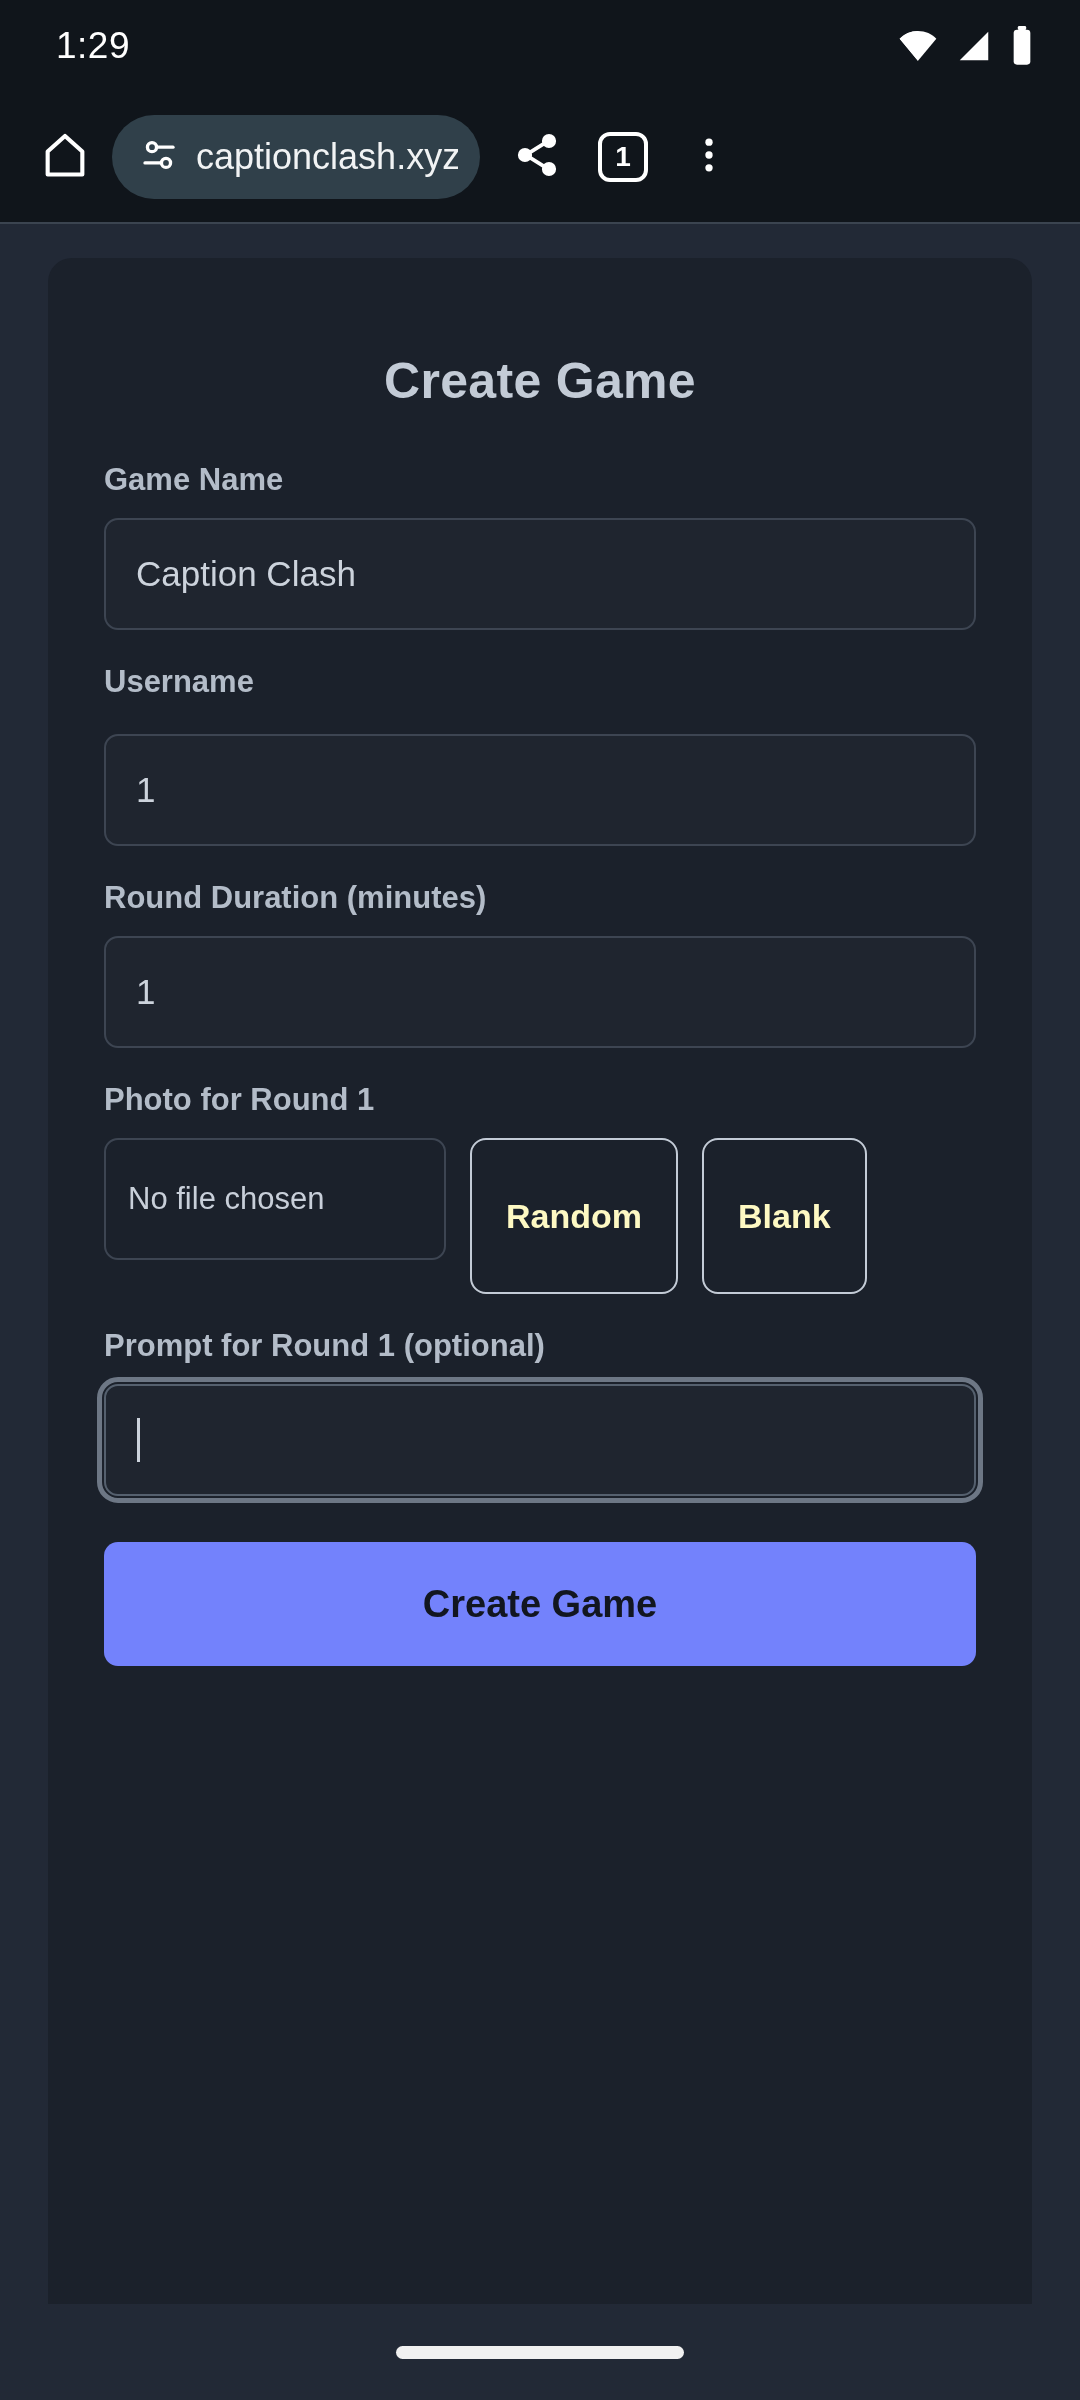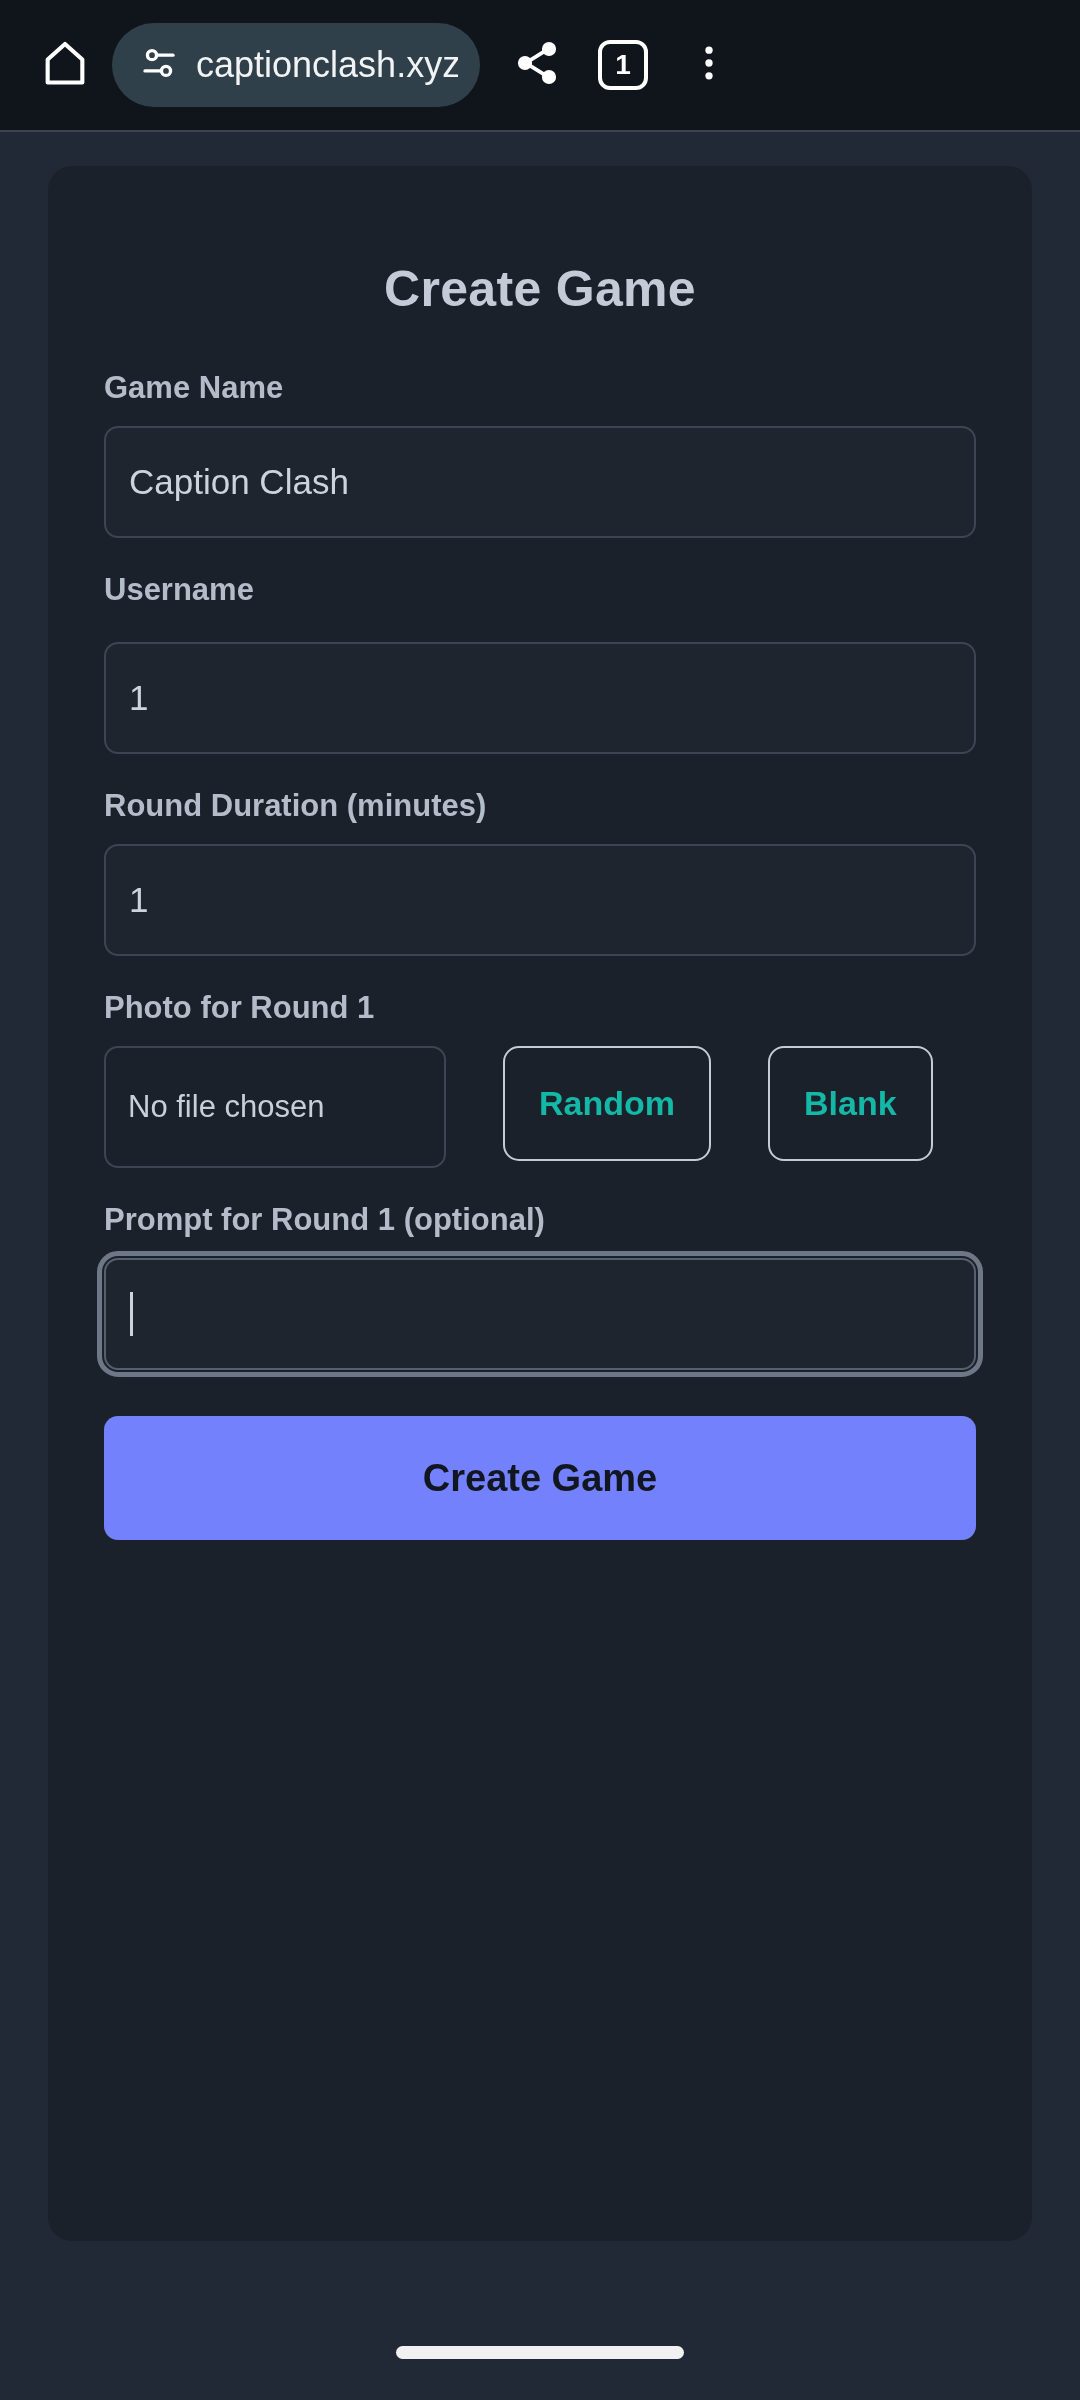--- a/index.html
+++ b/index.html
@@ -125,21 +125,21 @@
   }
   .text-input {
     width: 100%;
     height: 112px;
     background: #1f252f;
     border: 2px solid #3d4552;
     border-radius: 14px;
     color: #ccd3dc;
     font-size: 35px;
     font-family: "Liberation Sans", sans-serif;
-    padding: 0 23px;
+    padding: 0 30px;
     display: flex;
     align-items: center;
   }
   .text-input.focused {
     border: 2px solid #55606e;
     outline: 5px solid #6d7785;
     outline-offset: 2px;
   }
   .caret {
     display: inline-block;
@@ -181,33 +181,32 @@
   }
   .file-name {
     color: #c8cfd9;
     font-size: 31px;
     padding-left: 22px;
     white-space: nowrap;
     overflow: hidden;
   }
   .pill-btn {
     flex: 0 0 auto;
-    height: 115px;
+    height: 156px;
     background: #1b212b;
     border: 2px solid #c3cbd6;
     border-radius: 16px;
-    color: #14b8a6;
+    color: #fef9c3;
     font-size: 34px;
     font-weight: bold;
     font-family: "Liberation Sans", sans-serif;
     display: flex;
     align-items: center;
     justify-content: center;
     padding: 0 34px;
-    margin-left: 33px;
   }
 
   .submit-btn {
     width: 100%;
     height: 124px;
     margin-top: 46px;
     background: #7382fc;
     border: none;
     border-radius: 14px;
     color: #121620;
@@ -233,20 +232,42 @@
     height: 13px;
     background: #f1f1f1;
     border-radius: 8px;
   }
 </style>
 </head>
 <body>
 
 <div class="phone">
 
+  <div class="statusbar">
+    <div class="status-time">1:29</div>
+    <div class="status-icons">
+      <span>
+        <svg width="40" height="40" viewBox="0 0 24 24">
+          <path d="M12 3C7.5 3 3.7 4.8 1 7.6l11 13.2 11-13.2C20.3 4.8 16.5 3 12 3z" fill="#ffffff"></path>
+          <path d="M12 21 1 7.6A16 16 0 0 1 12 3v18z" fill="#ffffff"></path>
+        </svg>
+      </span>
+      <span>
+        <svg width="38" height="38" viewBox="0 0 24 24">
+          <path d="M21 3 3 21h18V3z" fill="#ffffff"></path>
+        </svg>
+      </span>
+      <span>
+        <svg width="24" height="40" viewBox="0 0 14 24">
+          <rect x="4.5" y="0" width="5" height="2.4" rx="0.8" fill="#ffffff"></rect>
+          <rect x="2" y="2.2" width="10" height="21" rx="2" fill="#ffffff"></rect>
+        </svg>
+      </span>
+    </div>
+  </div>
 
   <div class="toolbar">
 
     <div class="tb-btn">
       <span>
         <svg width="52" height="52" viewBox="0 0 24 24" fill="none" stroke="#ffffff" stroke-width="1.9" stroke-linejoin="round">
           <path d="M12 3.2 4 10.4V21h16V10.4L12 3.2z"></path>
         </svg>
       </span>
     </div>

